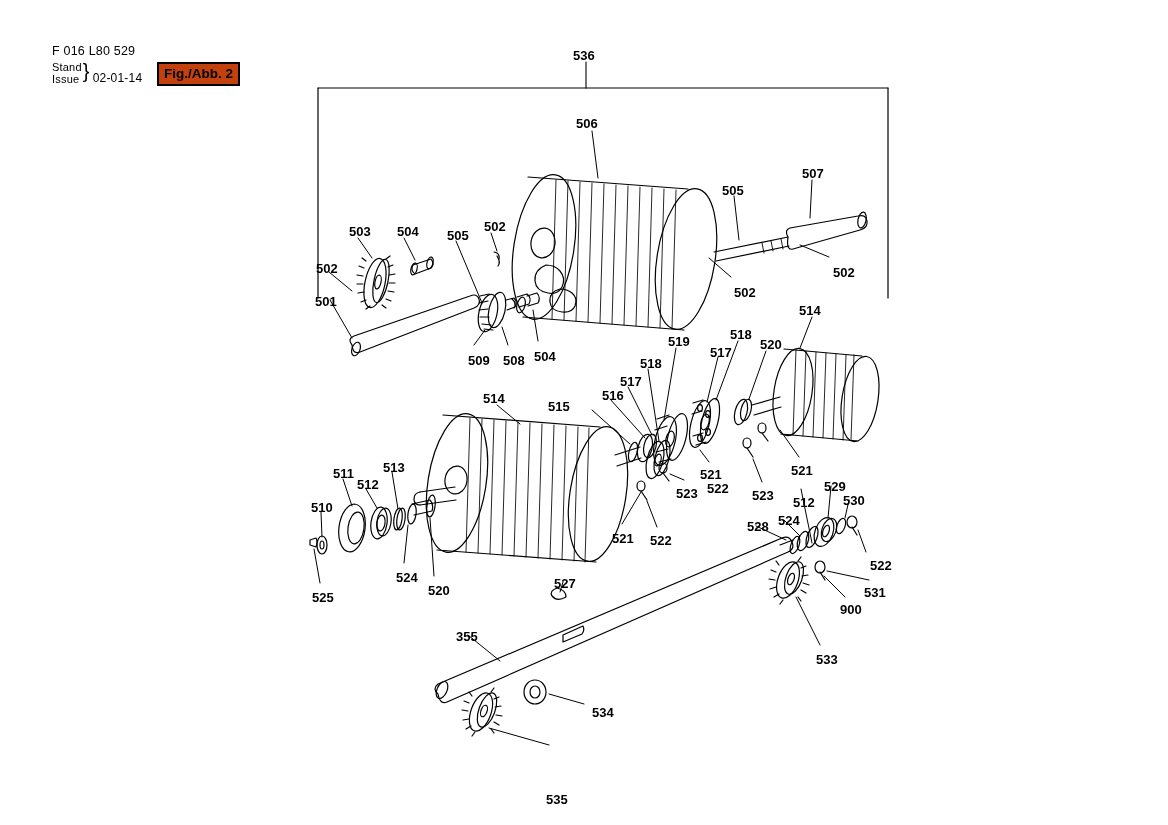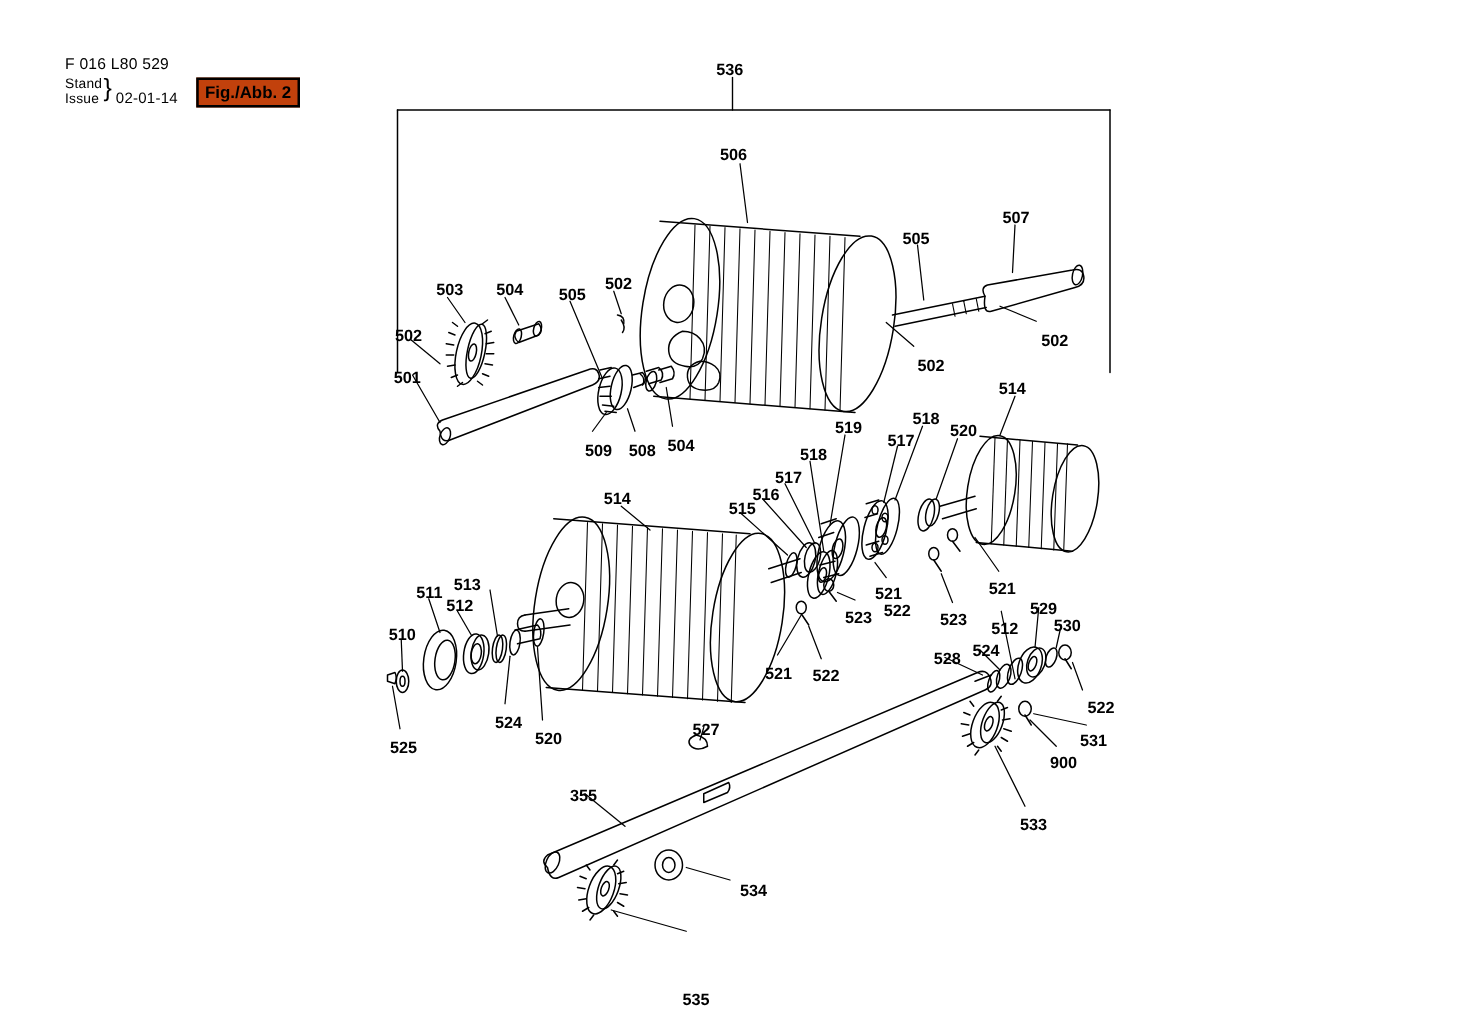--- a/index.html
+++ b/index.html
@@ -349,41 +349,41 @@
   <div class="lbl" style="left:503px;top:353px">508</div>
   <div class="lbl" style="left:534px;top:349px">504</div>
   <div class="lbl" style="left:799px;top:303px">514</div>
   <div class="lbl" style="left:668px;top:334px">519</div>
   <div class="lbl" style="left:730px;top:327px">518</div>
   <div class="lbl" style="left:760px;top:337px">520</div>
   <div class="lbl" style="left:710px;top:345px">517</div>
   <div class="lbl" style="left:640px;top:356px">518</div>
   <div class="lbl" style="left:620px;top:374px">517</div>
   <div class="lbl" style="left:602px;top:388px">516</div>
-  <div class="lbl" style="left:583px;top:399px">515</div>
+  <div class="lbl" style="left:548px;top:399px">515</div>
   <div class="lbl" style="left:483px;top:391px">514</div>
   <div class="lbl" style="left:791px;top:463px">521</div>
   <div class="lbl" style="left:870px;top:558px">522</div>
   <div class="lbl" style="left:752px;top:488px">523</div>
   <div class="lbl" style="left:793px;top:495px">512</div>
   <div class="lbl" style="left:824px;top:479px">529</div>
   <div class="lbl" style="left:843px;top:493px">530</div>
   <div class="lbl" style="left:778px;top:513px">524</div>
   <div class="lbl" style="left:747px;top:519px">528</div>
   <div class="lbl" style="left:864px;top:585px">531</div>
   <div class="lbl" style="left:840px;top:602px">900</div>
   <div class="lbl" style="left:816px;top:652px">533</div>
   <div class="lbl" style="left:700px;top:467px">521</div>
   <div class="lbl" style="left:707px;top:481px">522</div>
   <div class="lbl" style="left:676px;top:486px">523</div>
   <div class="lbl" style="left:612px;top:531px">521</div>
   <div class="lbl" style="left:650px;top:533px">522</div>
   <div class="lbl" style="left:333px;top:466px">511</div>
   <div class="lbl" style="left:357px;top:477px">512</div>
-  <div class="lbl" style="left:363px;top:460px">513</div>
+  <div class="lbl" style="left:383px;top:460px">513</div>
   <div class="lbl" style="left:311px;top:500px">510</div>
   <div class="lbl" style="left:312px;top:590px">525</div>
   <div class="lbl" style="left:396px;top:570px">524</div>
   <div class="lbl" style="left:428px;top:583px">520</div>
   <div class="lbl" style="left:554px;top:576px">527</div>
   <div class="lbl" style="left:456px;top:629px">355</div>
   <div class="lbl" style="left:592px;top:705px">534</div>
   <div class="lbl" style="left:546px;top:792px">535</div>
 
 </div>

